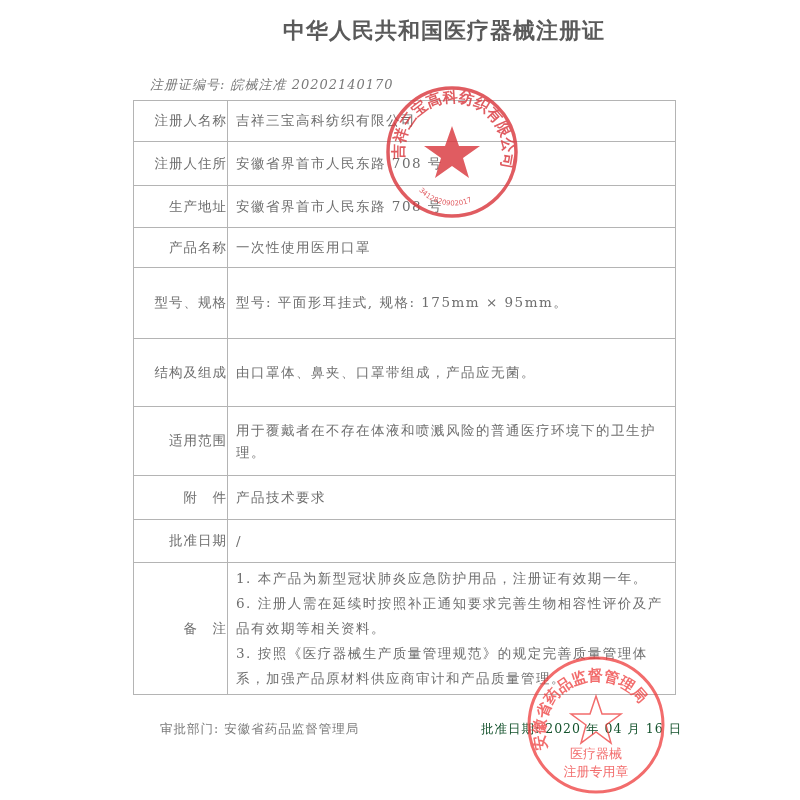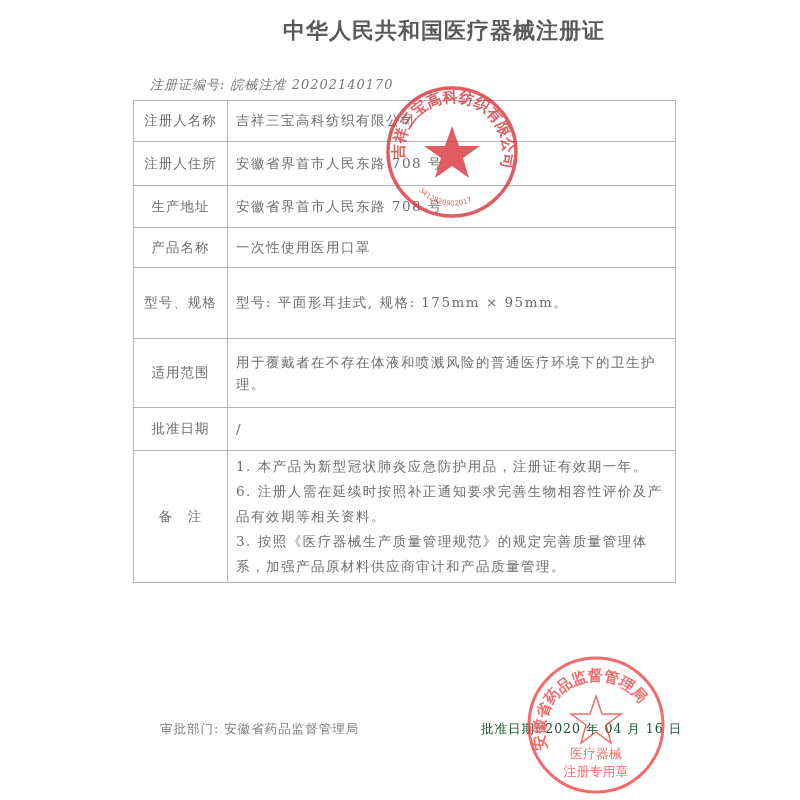--- a/index.html
+++ b/index.html
@@ -22,21 +22,21 @@
     }
     table.cert {
       position: absolute; left: 133px; top: 100px; width: 543px;
       border-collapse: collapse;
     }
     table.cert td {
       border: 1px solid #b4b4b4; font-size: 13.5px; color: #6e6e6e;
       padding: 0;
     }
     td.lbl {
-      width: 93px; text-align: center; letter-spacing: 1px; color: #7a7a7a;
+      width: 93px; text-align: right; letter-spacing: 1px; color: #7a7a7a;
     }
     td.val { padding-left: 8px !important; letter-spacing: 1.5px; }
     td.val.multi { line-height: 22px; padding-right: 6px !important; }
     .notes div { line-height: 25px; letter-spacing: 1.5px; }
     .footer-left {
       position: absolute; left: 160px; top: 721px; font-size: 12.5px; color: #7a7a7a; letter-spacing: 1px; text-align: right;
     }
     .footer-right {
       position: absolute; left: 481px; top: 721px; font-size: 12.5px; color: #14532d; letter-spacing: 1px;
     }
@@ -68,23 +68,31 @@
     <td class="val">安徽省界首市人民东路 708 号</td>
   </tr>
   <tr style="height:40px">
     <td class="lbl">产品名称</td>
     <td class="val">一次性使用医用口罩</td>
   </tr>
   <tr style="height:71px">
     <td class="lbl">型号、规格</td>
     <td class="val">型号: 平面形耳挂式, 规格: 175mm × 95mm。</td>
   </tr>
+  <tr style="height:68px">
+    <td class="lbl">结构及组成</td>
+    <td class="val">由口罩体、鼻夹、口罩带组成，产品应无菌。</td>
+  </tr>
   <tr style="height:69px">
     <td class="lbl">适用范围</td>
     <td class="val multi">用于覆戴者在不存在体液和喷溅风险的普通医疗环境下的卫生护理。</td>
+  </tr>
+  <tr style="height:44px">
+    <td class="lbl">附　件</td>
+    <td class="val">产品技术要求</td>
   </tr>
   <tr style="height:43px">
     <td class="lbl">批准日期</td>
     <td class="val">/</td>
   </tr>
   <tr style="height:132px">
     <td class="lbl">备　注</td>
     <td class="val notes">
       <div>1.  本产品为新型冠状肺炎应急防护用品，注册证有效期一年。</div>
       <div>6. 注册人需在延续时按照补正通知要求完善生物相容性评价及产品有效期等相关资料。</div>

